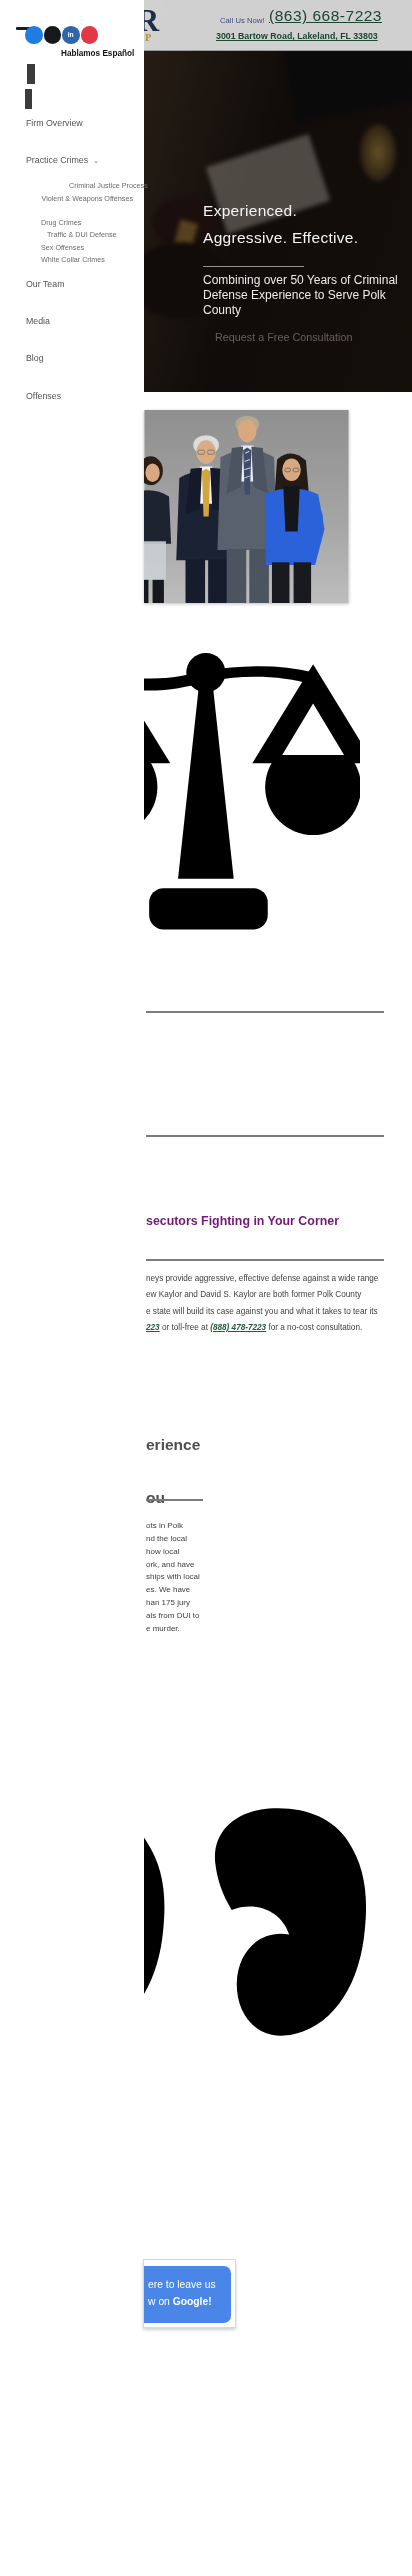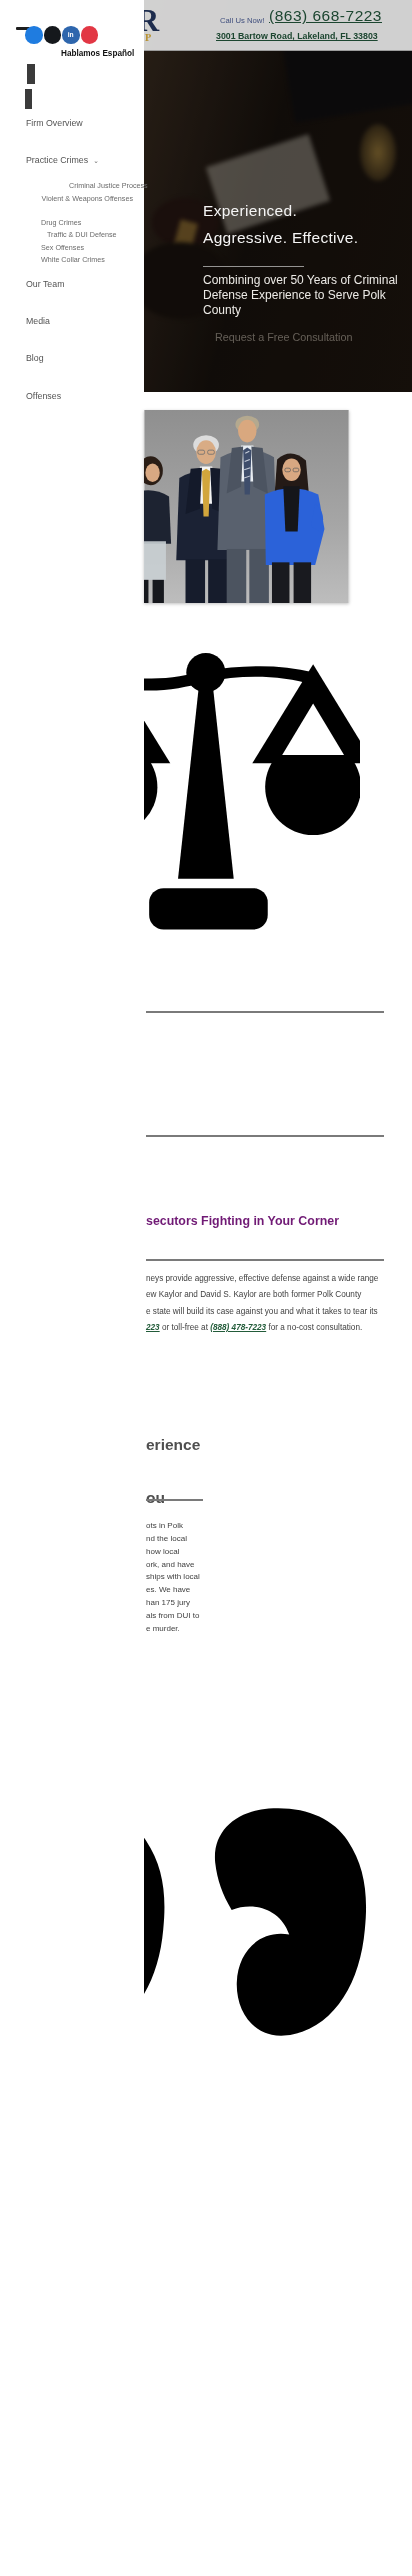--- a/index.html
+++ b/index.html
@@ -224,15 +224,21 @@
       <defs>
         <path id="qstroke" d="M 258,110 C 252,48 300,10 362,5 C 430,0 486,22 516,68 C 548,117 556,170 549,240 C 540,342 492,425 410,444 C 340,460 298,405 300,343 C 302,282 346,240 402,250 C 384,198 332,186 290,202 C 272,172 262,145 258,110 Z"></path>
       </defs>
       <g fill="#000">
         <use href="#qstroke" transform="translate(-392,0)"></use>
         <use href="#qstroke"></use>
       </g>
     </svg>
   </div>
 
+  <div class="abs review-card">
+    <div class="review-btn">
+      <span class="review-line" style="top:12.4px;">ere to leave us</span>
+      <span class="review-line" style="top:30px;"><span>w on </span><b>Google!</b></span>
+    </div>
+  </div>
 
 </div>
 
 
 </body></html>

